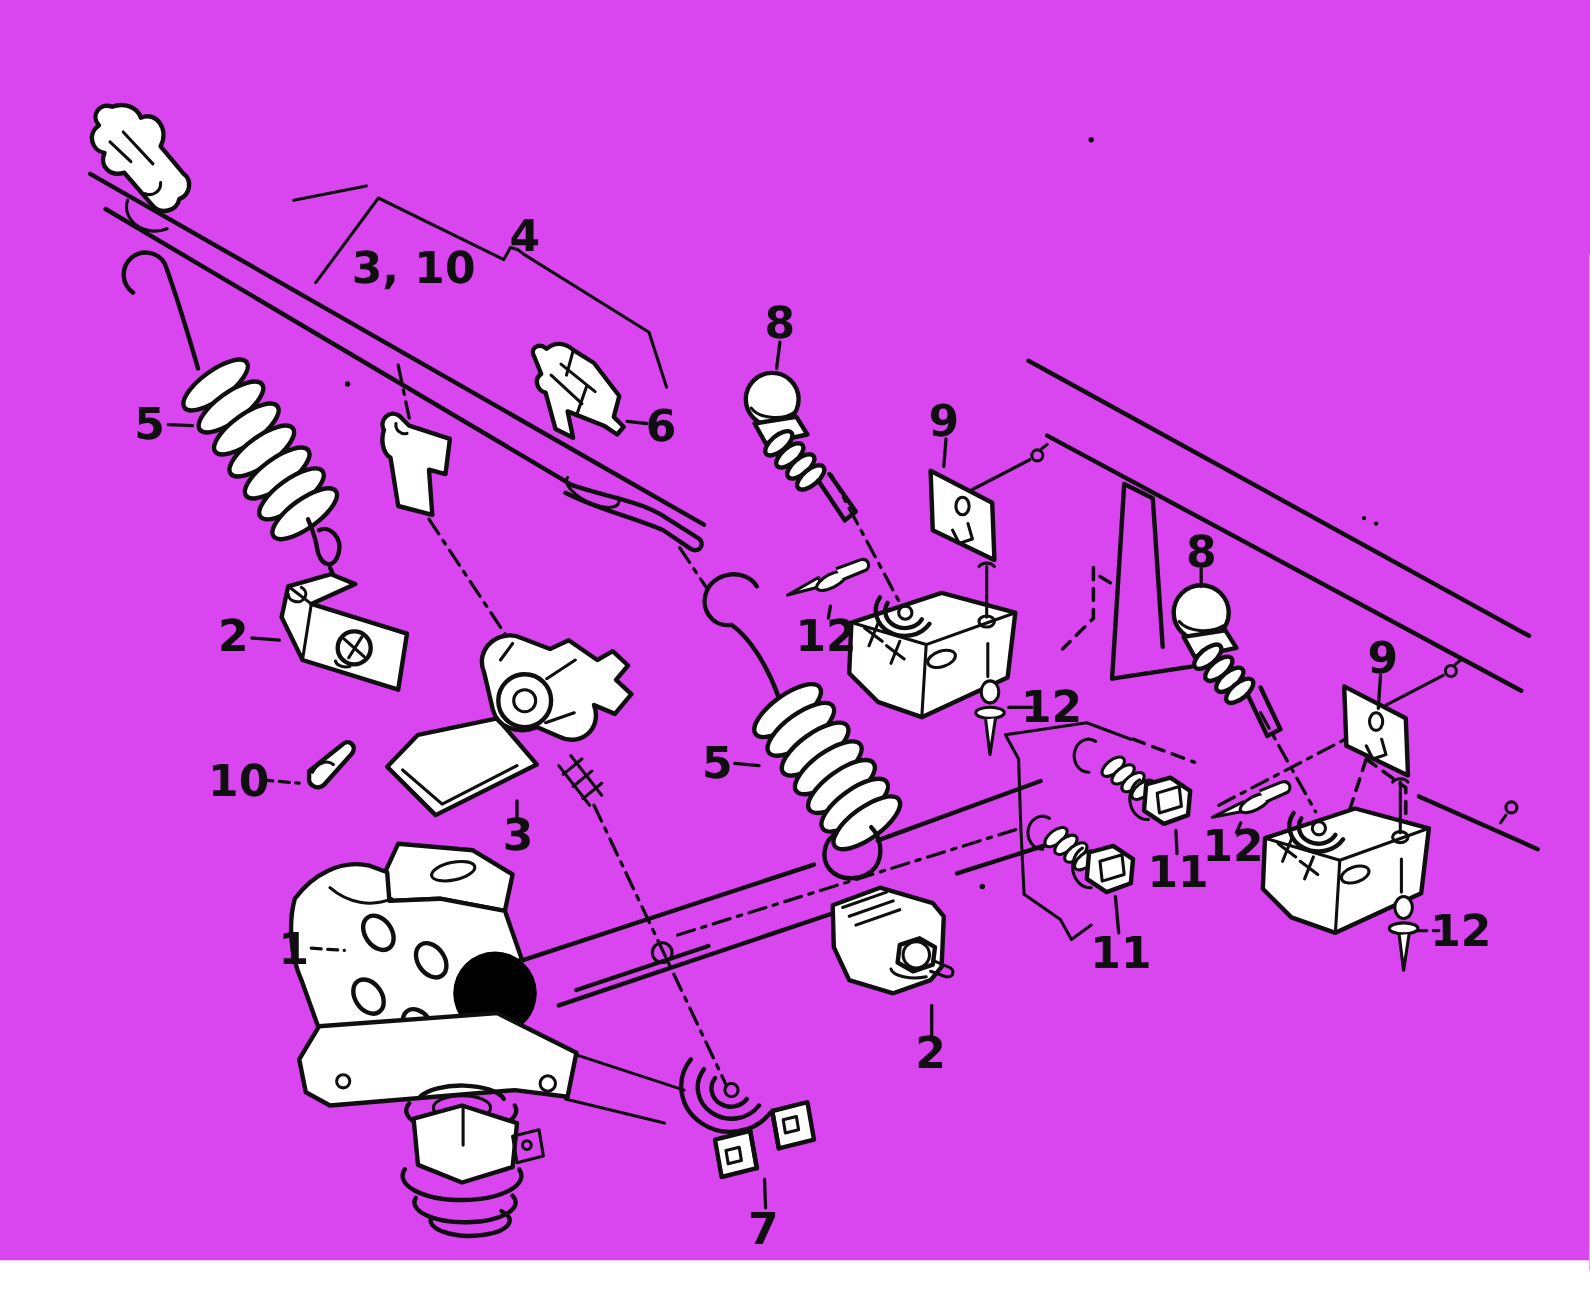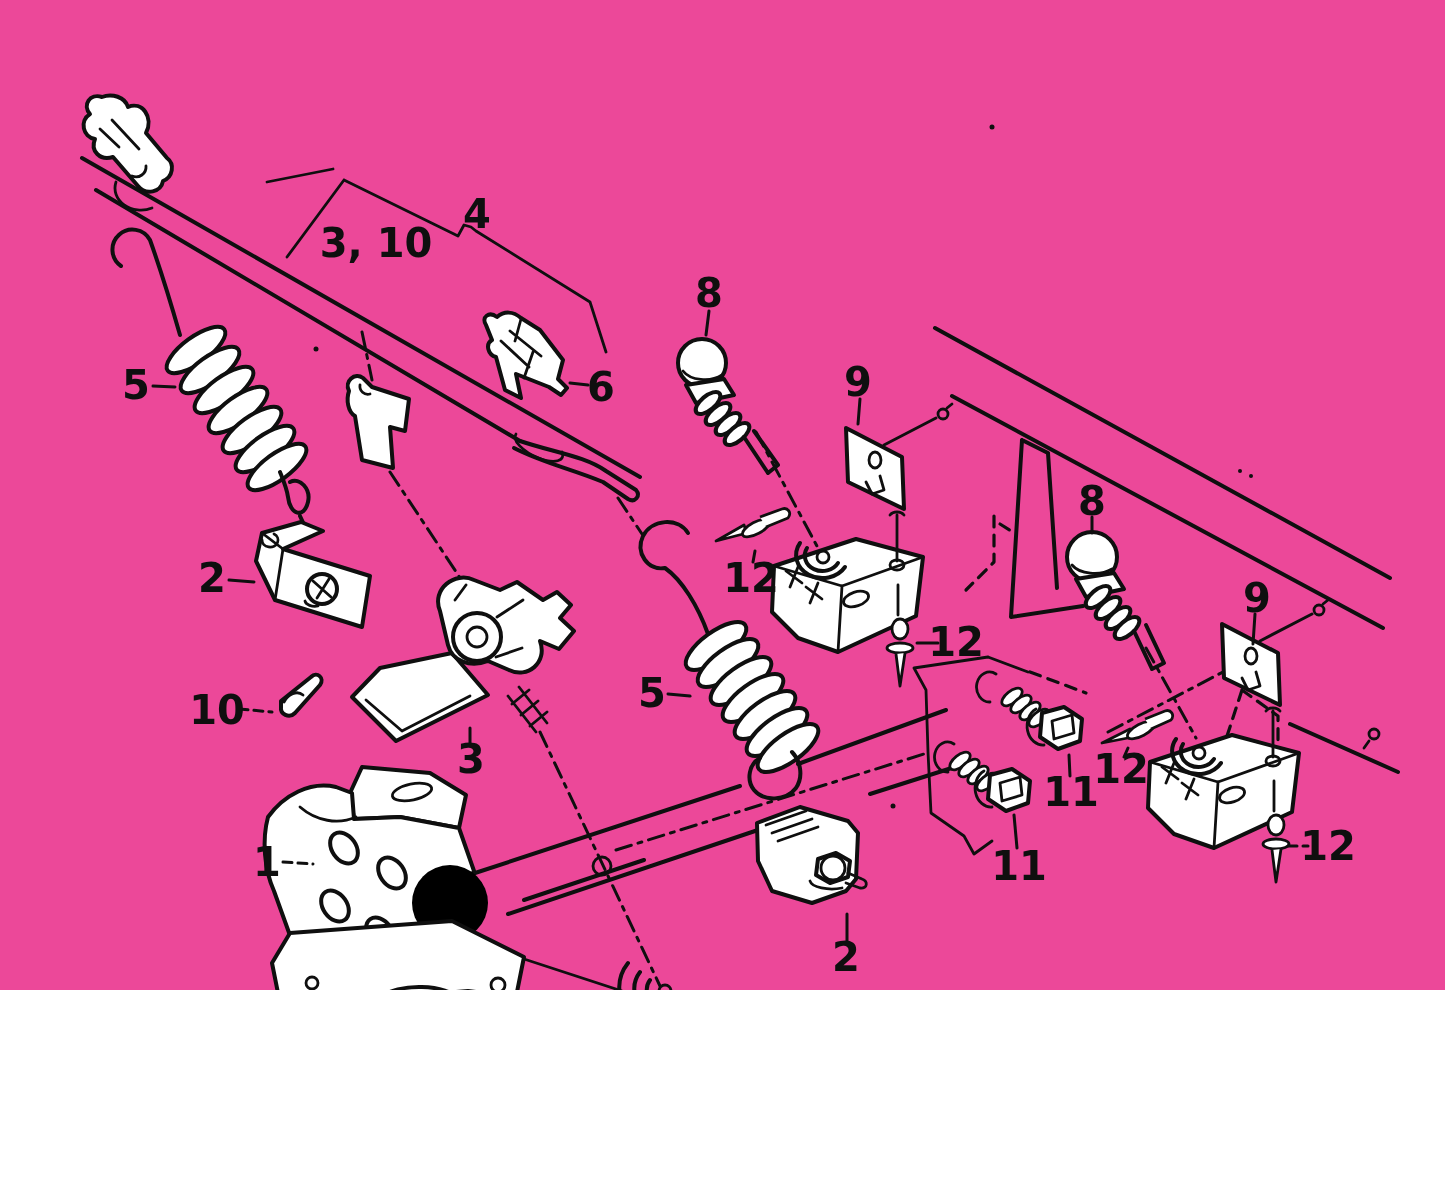--- a/index.html
+++ b/index.html
@@ -1,16 +1,16 @@
 <!DOCTYPE html>
 <html><head>
 <meta charset="utf-8">
 <style>
   html,body{margin:0;padding:0;background:#fff;}
-  .stage{position:relative;width:1445px;height:990px;background:#ec4899;overflow:hidden;}
+  .stage{position:relative;width:1445px;height:1146px;background:#d946ef;overflow:hidden;}
   svg{display:block}
   .ln{fill:none;stroke:#0f0f0f;stroke-width:4;stroke-linecap:round;stroke-linejoin:round}
   .lnf{fill:#ffffff;stroke:#0f0f0f;stroke-width:4;stroke-linejoin:round}
   .thin{stroke-width:2.8}
   .dashdot{stroke-dasharray:16 7 4 7;stroke-width:3}
   .dash{stroke-dasharray:11 8;stroke-width:3.2}
   .leader{stroke:#0f0f0f;stroke-width:3;fill:none;stroke-linecap:round}
   .leader.dashed{stroke-dasharray:9 6}
   .callout{font-family:"DejaVu Sans",sans-serif;font-weight:bold;font-size:40px;fill:#0f0f0f;text-anchor:middle}
   .dot{fill:#0f0f0f;stroke:none}

